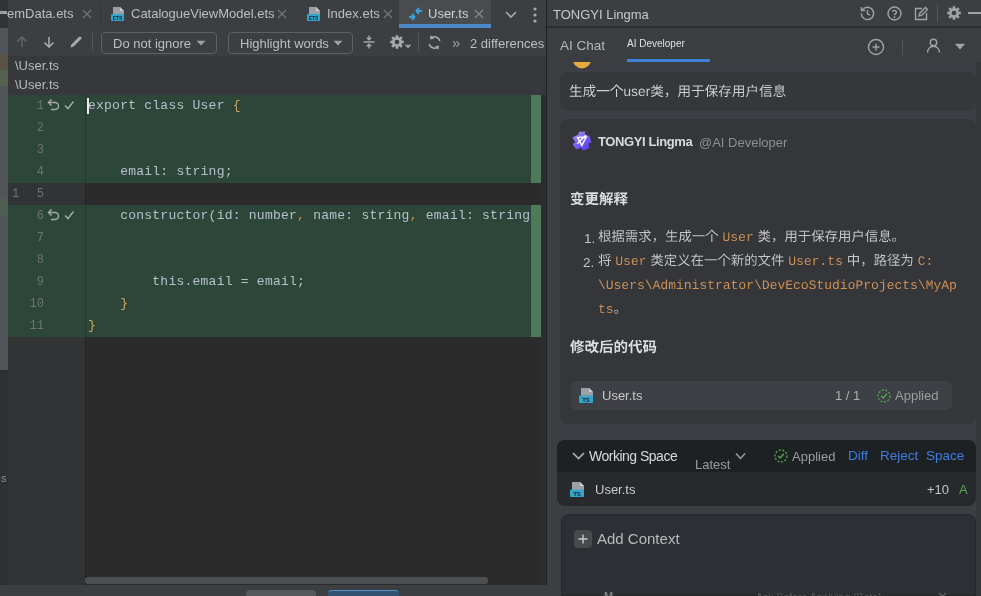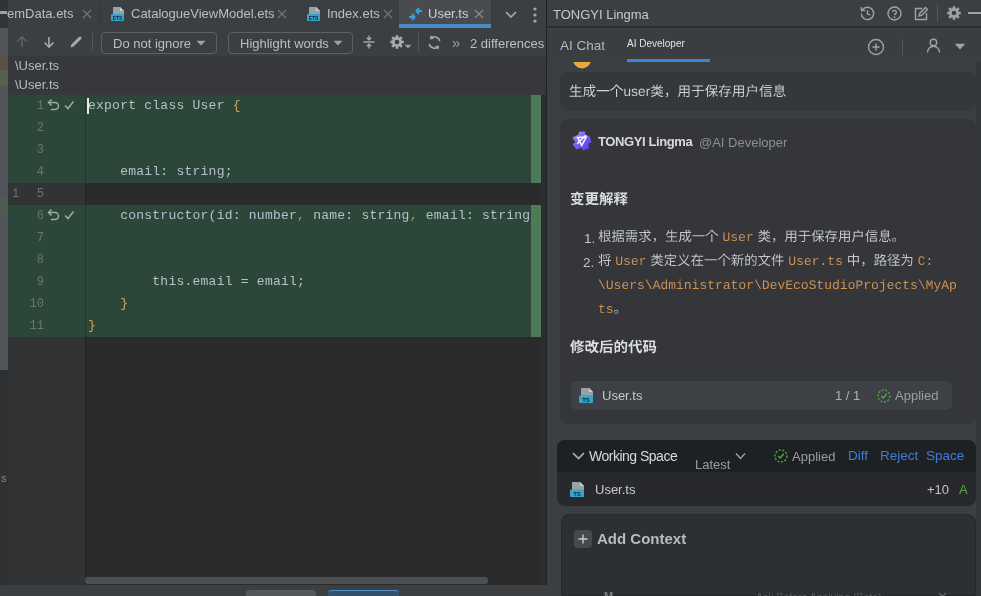--- a/index.html
+++ b/index.html
@@ -329,18 +329,18 @@
       <text x="8" y="14.6" font-size="6" font-weight="bold" fill="#0d2b35" text-anchor="middle" font-family="Liberation Sans">TS</text>
     </svg>
     <div class="abs" style="left:48px;top:420px;font-size:13px;color:#c8cacd;font-weight:400;white-space:nowrap;">User.ts</div>
     <div class="abs" style="left:380px;top:420px;font-size:13px;color:#c3c5c8;font-weight:400;white-space:nowrap;">+10</div>
     <div class="abs" style="left:412px;top:420px;font-size:13px;color:#57a64a;font-weight:400;white-space:nowrap;">A</div>
     <div class="abs" style="left:14px;top:452px;width:415px;height:82px;background:#2c2f33;border:1px solid #26282b;border-radius:8px 8px 0 0"></div>
     <div class="abs" style="left:27px;top:468px;width:18px;height:18px;background:#47494d;border-radius:4px"></div>
     <svg class="abs" style="left:31px;top:472px" width="10" height="10" viewBox="0 0 10 10">
       <path d="M5 0.5 V9.5 M0.5 5 H9.5" stroke="#c7c9cb" stroke-width="1.4"></path>
     </svg>
-    <div class="abs" style="left:50px;top:468px;font-size:15px;color:#b9bbbe;font-weight:700;white-space:nowrap;">Add Context</div>
+    <div class="abs" style="left:50px;top:468px;font-size:15px;color:#b9bbbe;font-weight:400;white-space:nowrap;">Add Context</div>
     <div class="abs" style="left:57px;top:528px;font-size:11px;color:#7e8184;font-weight:700;white-space:nowrap;">M</div>
     <div class="abs" style="left:209px;top:529px;font-size:10.5px;color:#55585c;font-weight:400;white-space:nowrap;">Ask Before Applying (Beta)</div>
     <svg class="abs" style="left:391px;top:530px" width="9" height="6" viewBox="0 0 9 6">
       <path d="M1 1 L4.5 4.5 L8 1" stroke="#63666a" stroke-width="1.3" fill="none"></path>
     </svg>
   </div>
 </body></html>

